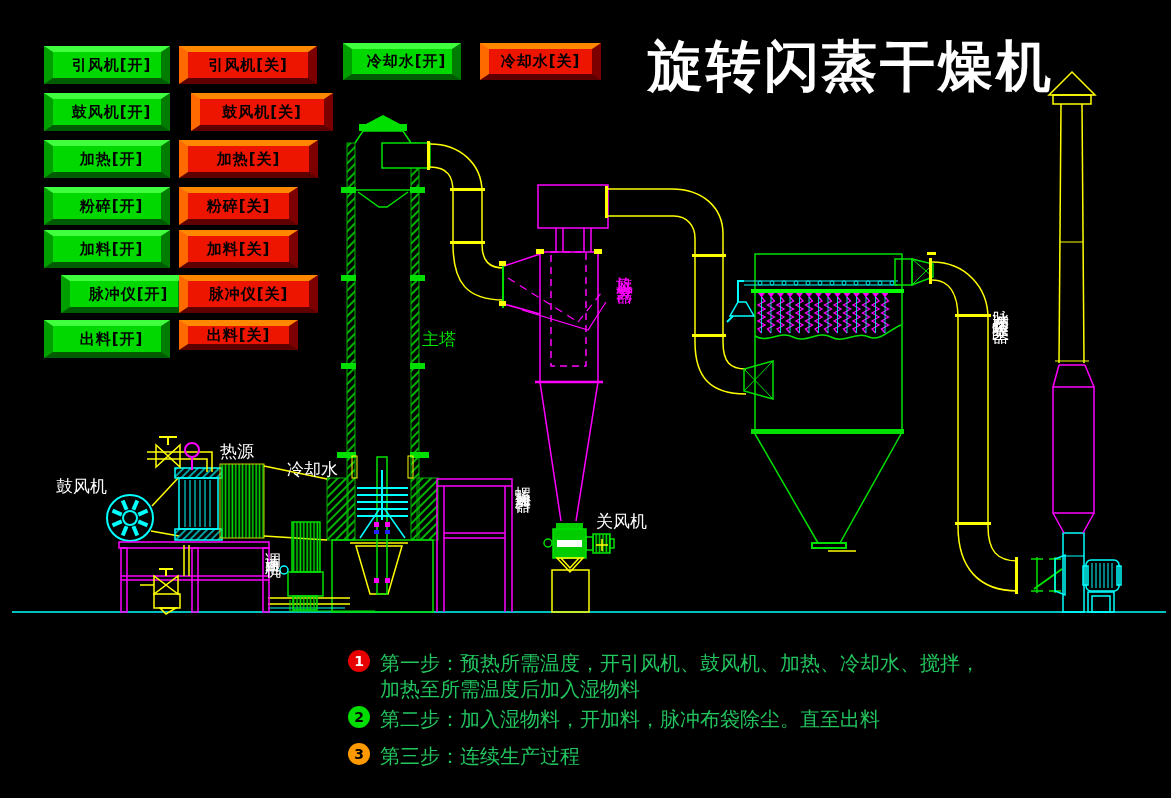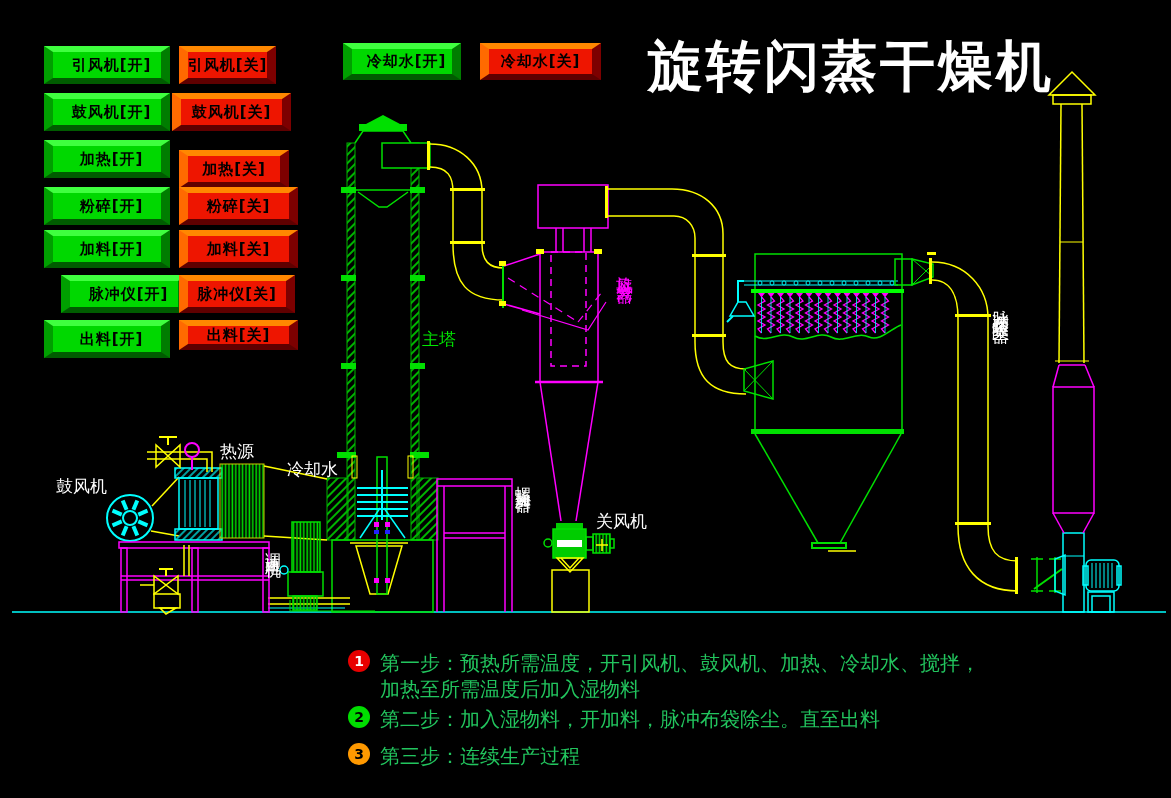--- a/index.html
+++ b/index.html
@@ -360,31 +360,31 @@
         <line x1="505" y1="486" x2="505" y2="612"></line>
     <line x1="437" y1="486" x2="512" y2="486"></line>
     <line x1="444" y1="533" x2="505" y2="533"></line>
         <line x1="444" y1="538" x2="505" y2="538"></line>
   </g>
 </svg>
 
 <div class="title">旋转闪蒸干燥机</div>
 
 <div class="btn g" style="left:44px;top:46px;width:126px;height:38px">引风机[开]</div>
-<div class="btn r" style="left:179px;top:46px;width:97px;height:38px">引风机[关]</div>
+<div class="btn r" style="left:179px;top:46px;width:138px;height:38px">引风机[关]</div>
 <div class="btn g" style="left:44px;top:93px;width:126px;height:38px">鼓风机[开]</div>
-<div class="btn r" style="left:172px;top:93px;width:119px;height:38px">鼓风机[关]</div>
+<div class="btn r" style="left:191px;top:93px;width:142px;height:38px">鼓风机[关]</div>
 <div class="btn g" style="left:44px;top:140px;width:126px;height:38px">加热[开]</div>
-<div class="btn r" style="left:179px;top:150px;width:110px;height:38px">加热[关]</div>
+<div class="btn r" style="left:179px;top:140px;width:139px;height:38px">加热[关]</div>
 <div class="btn g" style="left:44px;top:187px;width:126px;height:38px">粉碎[开]</div>
 <div class="btn r" style="left:179px;top:187px;width:119px;height:38px">粉碎[关]</div>
 <div class="btn g" style="left:44px;top:230px;width:126px;height:38px">加料[开]</div>
 <div class="btn r" style="left:179px;top:230px;width:119px;height:38px">加料[关]</div>
 <div class="btn g" style="left:61px;top:275px;width:126px;height:38px">脉冲仪[开]</div>
-<div class="btn r" style="left:179px;top:275px;width:116px;height:38px">脉冲仪[关]</div>
+<div class="btn r" style="left:179px;top:275px;width:139px;height:38px">脉冲仪[关]</div>
 <div class="btn g" style="left:44px;top:320px;width:126px;height:38px">出料[开]</div>
 <div class="btn r" style="left:179px;top:320px;width:119px;height:30px">出料[关]</div>
 
 <div class="btn g" style="left:343px;top:43px;width:118px;height:37px">冷却水[开]</div>
 <div class="btn r" style="left:480px;top:43px;width:121px;height:37px">冷却水[关]</div>
 
 <div class="hlabel green-text" style="left:422px;top:328px;font-size:17px">主塔</div>
 <div class="vlabel magenta-text" style="left:614px;top:262px">旋风分离器</div>
 <div class="hlabel" style="left:596px;top:510px">关风机</div>
 <div class="vlabel" style="left:990px;top:296px">脉冲布袋除尘器</div>

